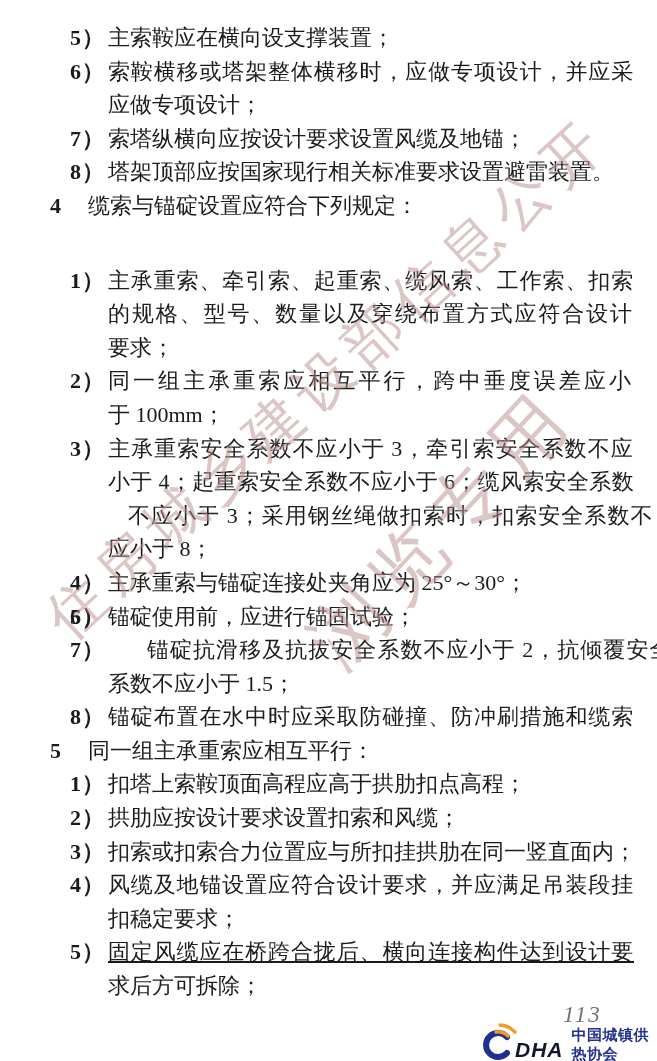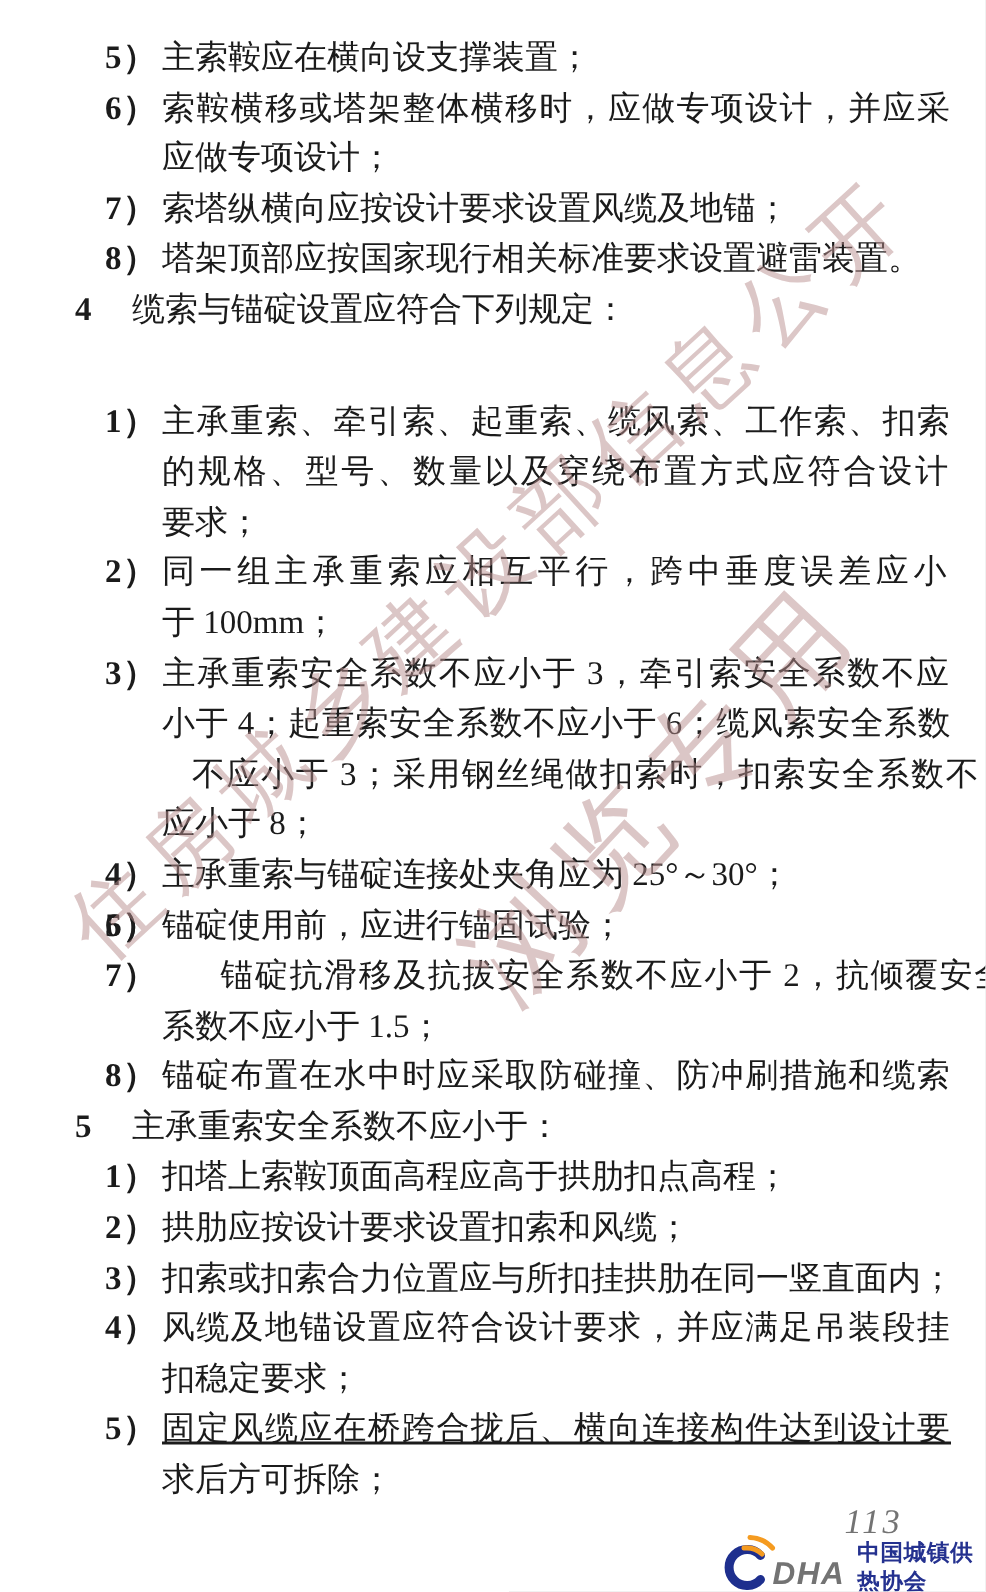--- a/index.html
+++ b/index.html
@@ -43,21 +43,21 @@
     font-size:23px;font-style:italic;color:#737373;letter-spacing:2px;
   }
   .logo{
     position:absolute;left:477px;top:1018px;z-index:2;
     display:flex;align-items:center;
   }
   .logo-mark{flex:0 0 auto;}
   .logo-abbr{
     font-family:"Liberation Sans","DejaVu Sans",sans-serif;
     font-weight:bold;font-style:italic;
-    font-size:21px;color:#737373;letter-spacing:1px;
+    font-size:21px;color:#0f172a;letter-spacing:1px;
     margin-left:-4px;margin-top:14px;
   }
   .logo-name{
     font-family:"Liberation Sans","DejaVu Sans",sans-serif;
     font-weight:bold;font-size:15px;color:#24318f;
     letter-spacing:.5px;margin-left:8px;margin-top:8px;
     padding-bottom:2px;border-bottom:2px solid #e8b50a;
   }
 </style>
 </head>
@@ -123,21 +123,21 @@
         <span class="label">7）</span>
         <div class="line j" style="letter-spacing: 1.04167px; margin-left: 39px;"><span>锚碇抗滑移及抗拔安全系数不应小于 2，抗倾覆安全</span></div>
         <div class="line"><span>系数不应小于 1.5；</span></div>
       </div>
       <div class="item sub">
         <span class="label">8）</span>
         <div class="line j" style="letter-spacing: 0.869565px;"><span>锚碇布置在水中时应采取防碰撞、防冲刷措施和缆索</span></div>
       </div>
       <div class="item top">
         <span class="label">5</span>
-        <div class="line"><span>主承重索安全系数不应小于：</span></div>
+        <div class="line"><span>同一组主承重索应相互平行：</span></div>
       </div>
       <div class="item sub">
         <span class="label">1）</span>
         <div class="line"><span>扣塔上索鞍顶面高程应高于拱肋扣点高程；</span></div>
       </div>
       <div class="item sub">
         <span class="label">2）</span>
         <div class="line"><span>拱肋应按设计要求设置扣索和风缆；</span></div>
       </div>
       <div class="item sub">

